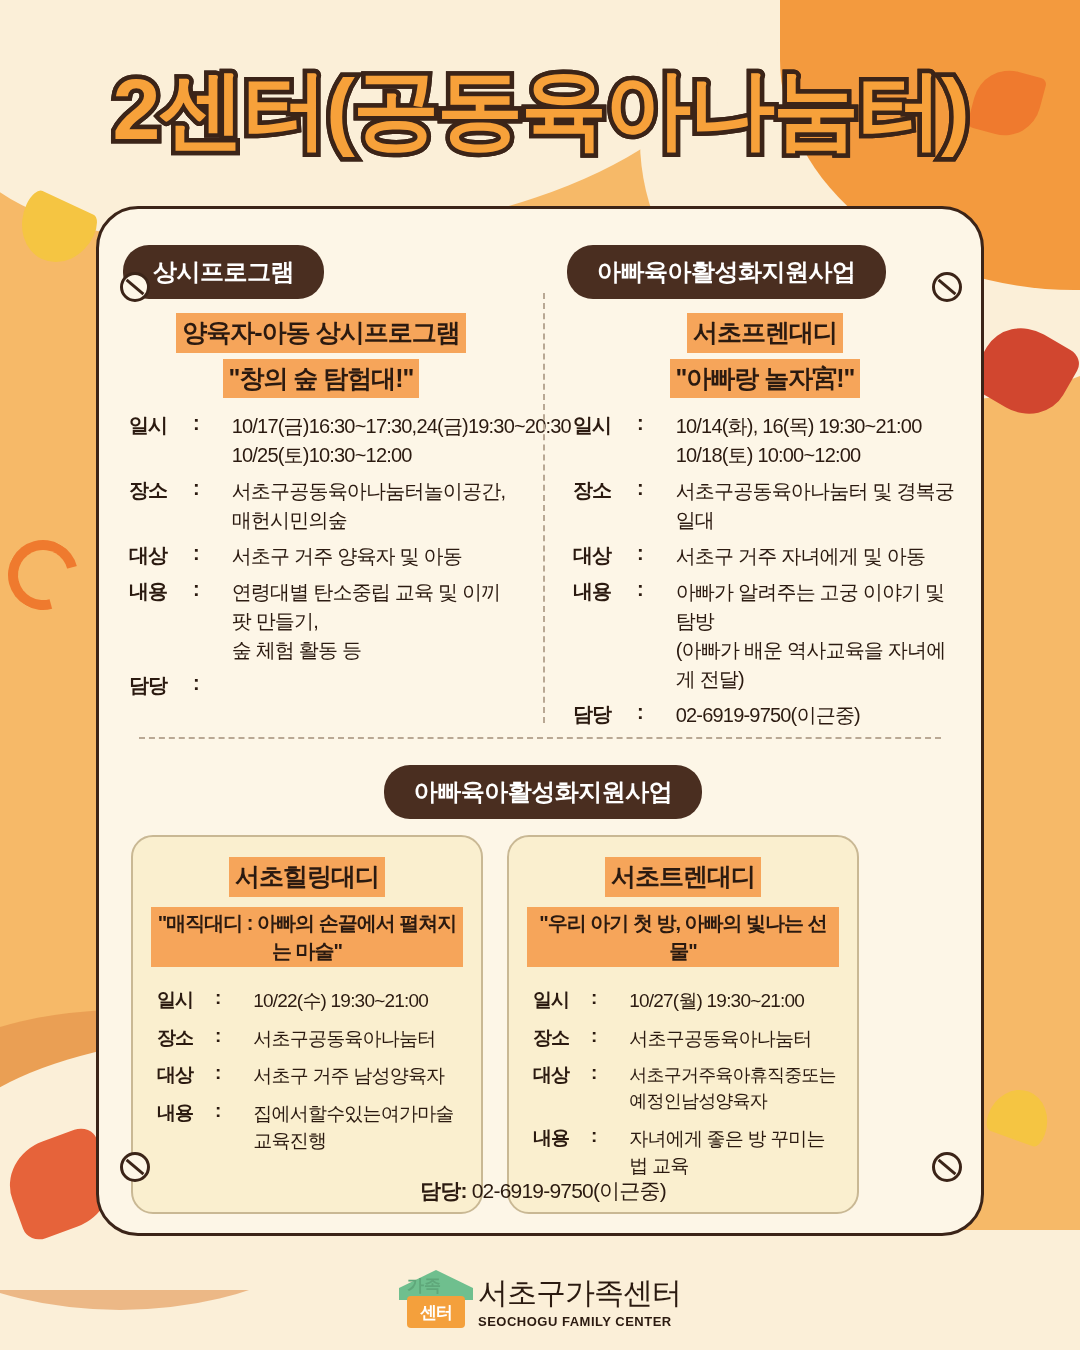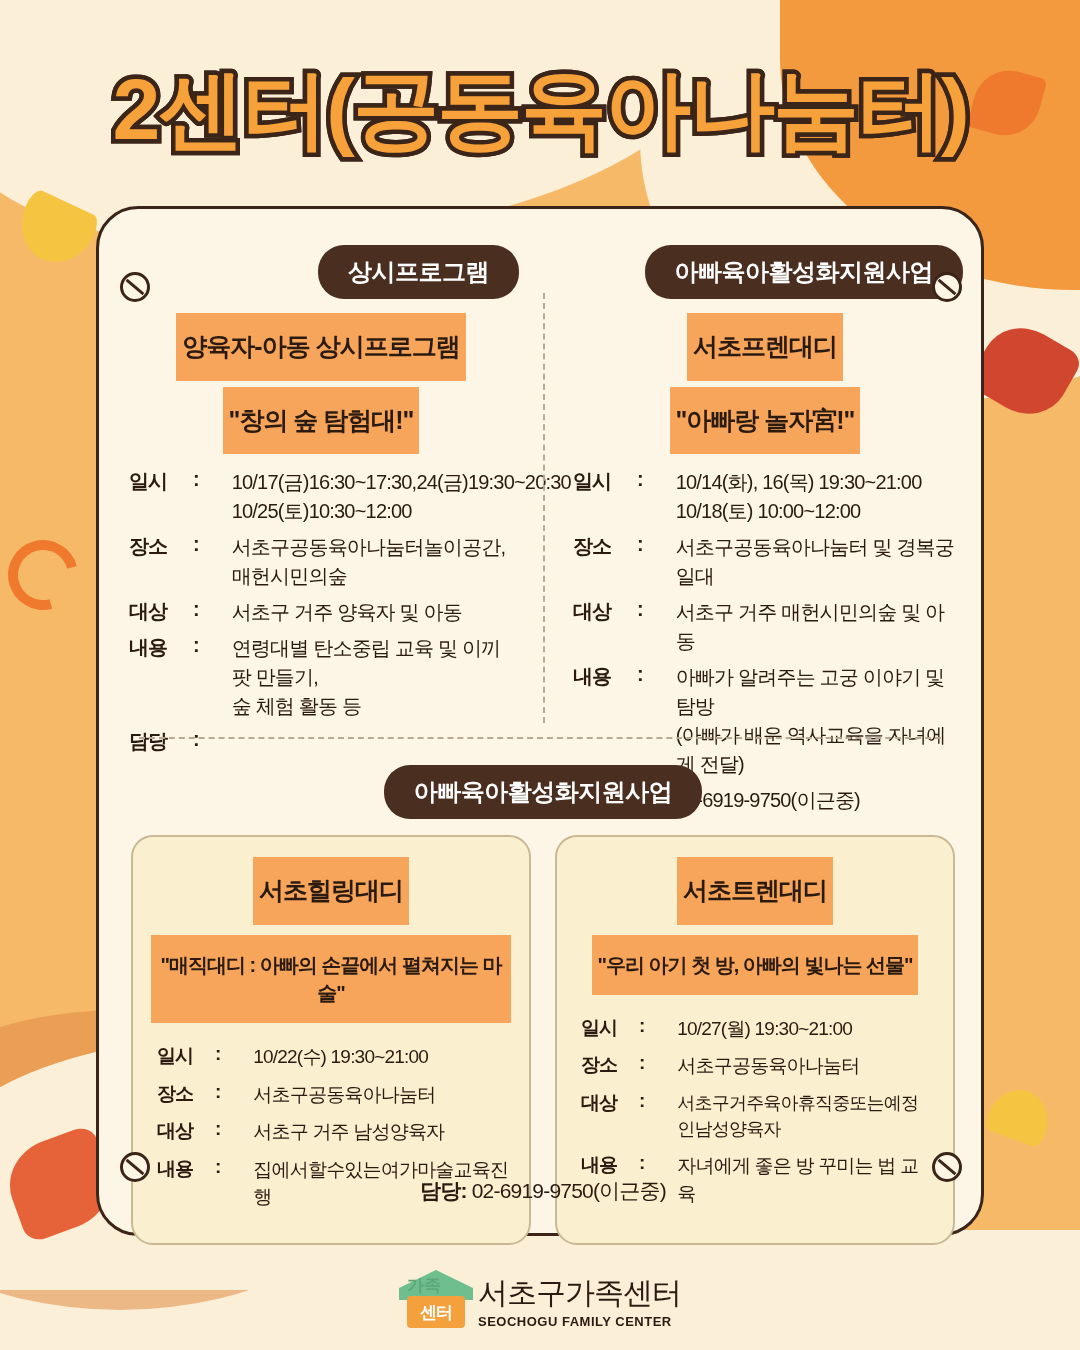--- a/index.html
+++ b/index.html
@@ -101,40 +101,40 @@
   .hdivider{
     position:absolute;left:40px;right:40px;top:528px;
     border-top:2px dashed #B9A894;
   }
 
   .pill{
     display:inline-block;background:#4A2E20;color:#fff;
     font-size:24px;font-weight:bold;padding:11px 30px;border-radius:26px;
     letter-spacing:-0.5px;
   }
-  .pill-wrap{text-align:right;margin-bottom:14px;}
+  .pill-wrap{text-align:left;margin-bottom:14px;}
 
   .hl{
     display:inline-block;background:#F6A55A;color:#2B1A10;
-    font-weight:bold;font-size:25px;padding:16px 6px;letter-spacing:-1px;
+    font-weight:bold;font-size:25px;padding:2px 6px;letter-spacing:-1px;
   }
   .title-line{text-align:center;line-height:1.42;}
 
   .rows{margin-top:14px;padding-left:6px;}
   .row{display:flex;align-items:flex-start;margin-bottom:7px;font-size:20px;color:#2B1A10;}
   .lbl{font-weight:bold;min-width:64px;letter-spacing:-1px;}
   .colon{font-weight:bold;margin:0 6px 0 0;}
   .val{flex:1;line-height:1.45;letter-spacing:-0.8px;margin-left:26px;}
   .val .sub{display:block;}
 
   
   .bottom-pill{position:absolute;top:556px;left:0;width:888px;text-align:center;}
   .boxes{position:absolute;top:626px;left:32px;width:824px;display:flex;gap:24px;}
   .box{
-    width:400px;background:#FAEFCF;border:2px solid #C9B894;border-radius:22px;
+    width:352px;background:#FAEFCF;border:2px solid #C9B894;border-radius:22px;
     padding:20px 18px 22px 18px;
   }
   .box .rows{margin-top:20px;}
   .box .row{font-size:19px;margin-bottom:10px;}
   .box .lbl{min-width:58px;}
   .contact{
     position:absolute;left:0;bottom:28px;width:888px;text-align:center;
     font-size:21px;color:#2B1A10;letter-spacing:-0.8px;
   }
   .contact b{font-weight:bold;}
@@ -232,21 +232,21 @@
           <span class="val"><span>10/14(화), 16(목) 19:30~21:00</span><span class="sub">10/18(토) 10:00~12:00</span></span>
         </div>
         <div class="row">
           <span class="lbl">장소</span>
             <span class="colon">:</span>
           <span class="val">서초구공동육아나눔터 및 경복궁 일대</span>
         </div>
         <div class="row">
           <span class="lbl">대상</span>
             <span class="colon">:</span>
-          <span class="val">서초구 거주 매헌시민의숲 및 아동</span>
+          <span class="val">서초구 거주 자녀에게 및 아동</span>
         </div>
         <div class="row">
           <span class="lbl">내용</span>
             <span class="colon">:</span>
           <span class="val"><span>아빠가 알려주는 고궁 이야기 및 탐방</span><span class="sub">(아빠가 배운 역사교육을 자녀에게 전달)</span></span>
         </div>
         <div class="row">
           <span class="lbl">담당</span>
             <span class="colon">:</span>
           <span class="val">02-6919-9750(이근중)</span>

